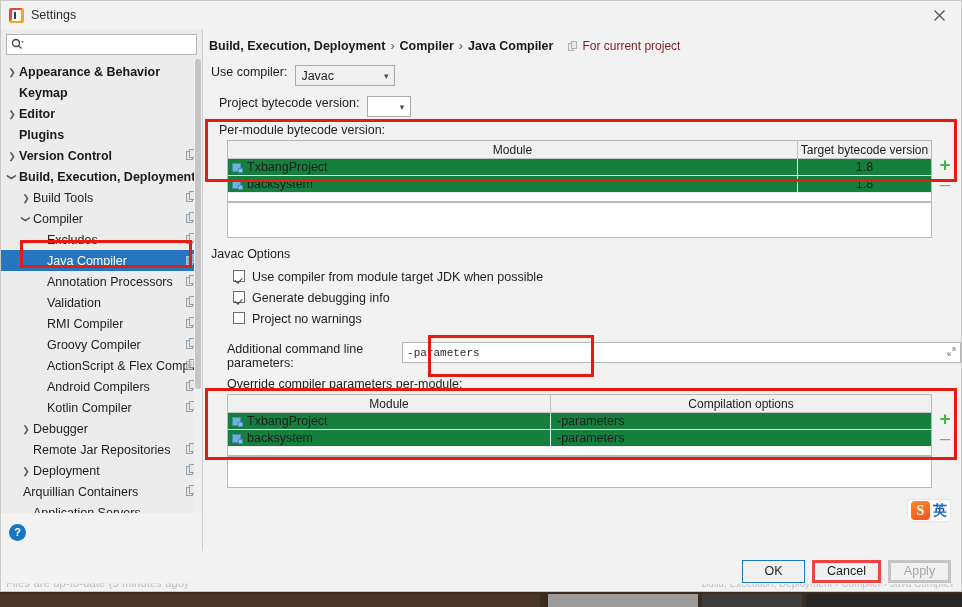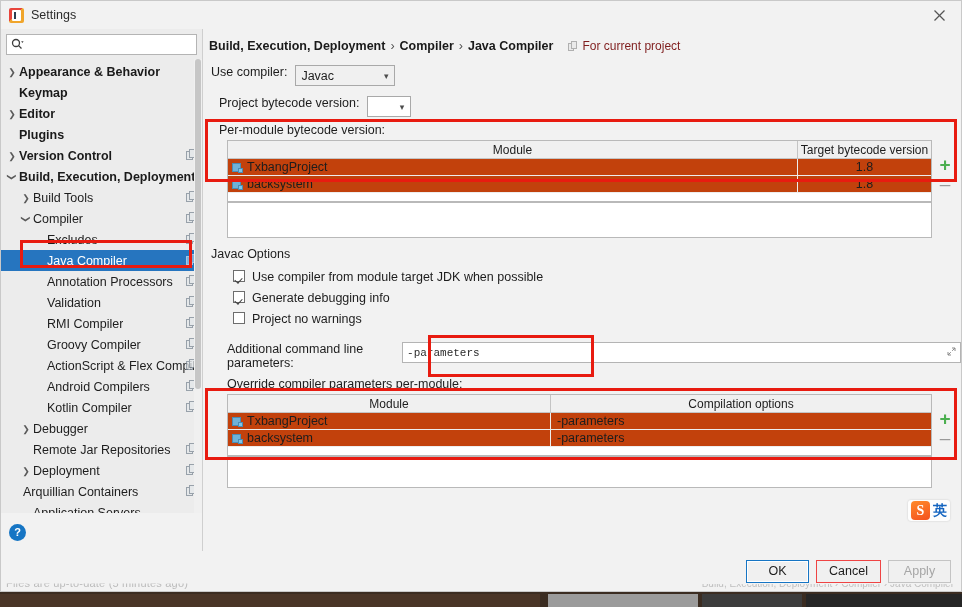--- a/index.html
+++ b/index.html
@@ -177,21 +177,21 @@
     display:flex; align-items:center; justify-content:space-between;
     padding: 0 3px 0 5px; font-size:12.5px; color:#1d1d1d;
   }
   .combo .cv { padding-right:10px; }
   .caret { color:#4d4d4d; font-size:9px; padding:0 3px; }
 
   .section-label { font-size:12.5px; color:#1d1d1d; }
 
   
   .tbl-outer {
-    background:#c2410c; border:1px solid #b9b9b9;
+    background:#15803d; border:1px solid #b9b9b9;
     display:flex; flex-direction:column;
   }
   .tbl-head {
     display:flex; height:18px; background:#f0f0f0;
     border-bottom:1px solid #c4c4c4; font-size:12px;
   }
   .th {
     display:flex; align-items:center; justify-content:center;
     color:#1d1d1d; overflow:hidden; white-space:nowrap;
   }
@@ -246,21 +246,21 @@
 
   
   .footer {
     height: 40px; min-height:40px; background:#f2f2f2;
     display:flex; align-items:center; justify-content:flex-end;
     padding-right: 10px; gap: 7px;
     position:relative;
   }
   .btn {
     height:23px; min-width:63px; padding:0 12px;
-    border:1px solid #ef4444; background:#f0f0f0; font-size:12.5px;
+    border:3px solid #ef4444; background:#f0f0f0; font-size:12.5px;
     display:flex;align-items:center;justify-content:center; color:#1d1d1d;
   }
   .btn.default { border:1px solid #1675c4; box-shadow: inset 0 0 0 1px #fff; }
   .btn.disabled { color:#a6a6a6; border-color:#c4c4c4; background:#f0f0f0; }
 
   
   .ime {
     position:absolute; right:12px; top:500px;
     display:flex; align-items:center; gap:3px;
     background:#fdfdfd; padding:1px 3px; border-radius:3px;

